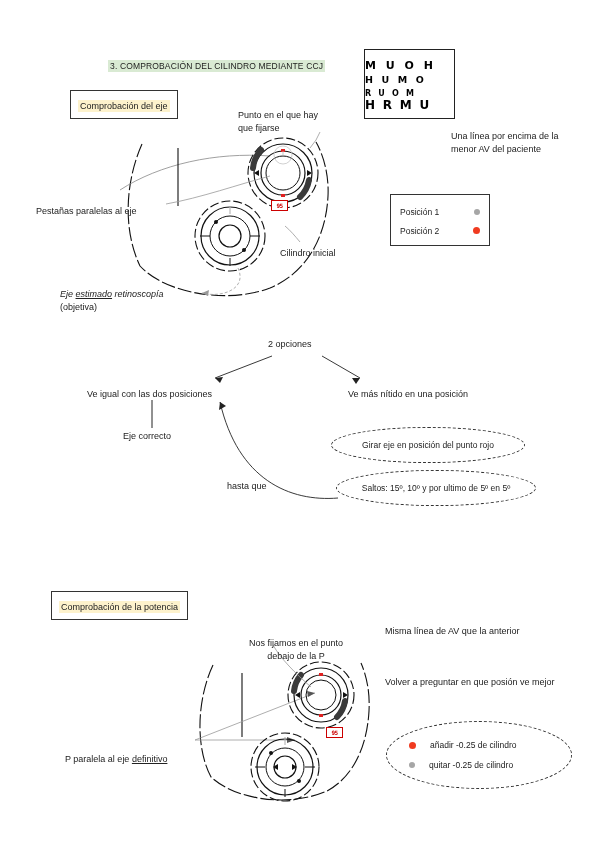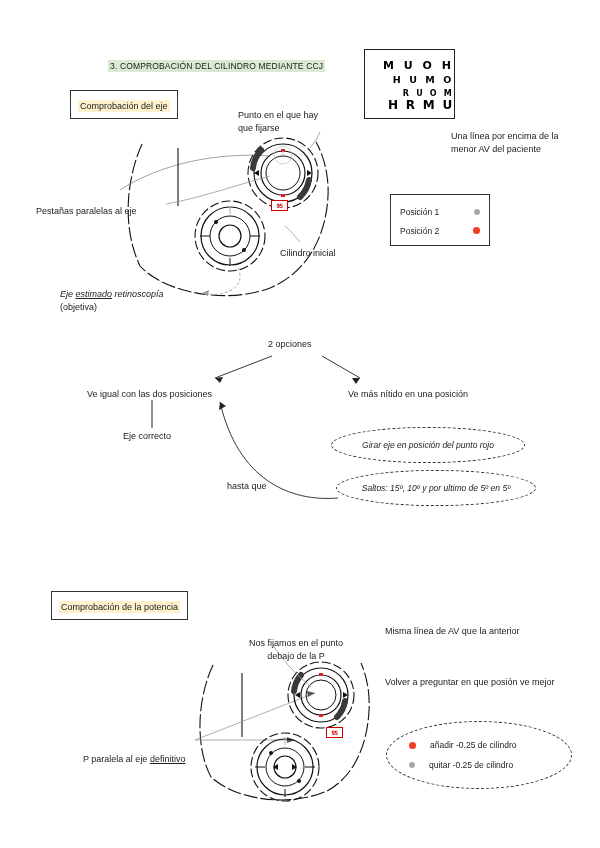--- a/index.html
+++ b/index.html
@@ -48,21 +48,21 @@
 
   
   .chart {
     border: 1px solid #222;
     background: #fff;
     width: 91px;
     height: 70px;
     box-sizing: border-box;
     display: flex;
     flex-direction: column;
-    align-items: flex-end;
+    align-items: flex-start;
     justify-content: center;
     padding: 3px 0;
   }
   .chart-row {
     font-family: "DejaVu Sans", sans-serif;
     font-weight: 700;
     color: #000;
     text-align: center;
     white-space: pre;
   }
@@ -97,21 +97,20 @@
     border: 1px dashed #333;
     border-radius: 50%;
     display: flex;
     align-items: center;
     justify-content: center;
     font-size: 8.5px;
     color: #222;
     background: transparent;
     box-sizing: border-box;
     text-align: center;
-    font-style: italic;
   }
   .ellipse-legend {
     border: 1px dashed #333;
     border-radius: 50%;
     box-sizing: border-box;
     display: flex;
     flex-direction: column;
     justify-content: center;
     padding-left: 22px;
   }
@@ -311,21 +310,21 @@
     </g>
 
     <path d="M 78 -10 C 86 4, 100 18, 116 32" fill="none" stroke="#999" stroke-width="0.8"></path>
   </svg>
 
   <div class="abs readout" style="left:326px; top:727px;">95</div>
 
   <div class="abs txt" style="left:221px; top:637px; width:150px; text-align:center;">Nos fijamos en el punto
 debajo de la P</div>
 
-  <div class="abs txt" style="left:83px; top:753px; width:190px;"><span>P paralela al eje </span><span class="u">definitivo</span></div>
+  <div class="abs txt" style="left:65px; top:753px; width:190px;"><span>P paralela al eje </span><span class="u">definitivo</span></div>
 
   <div class="abs txt" style="left:385px; top:625px; width:190px;">Misma línea de AV que la anterior</div>
 
   <div class="abs txt" style="left:385px; top:676px; width:200px;">Volver a preguntar en que posión ve mejor</div>
 
   <div class="abs ellipse-legend" style="left:386px; top:721px; width:186px; height:68px;">
     <div class="el-row">
       <span class="dot dot-red"></span>
       <span>añadir -0.25 de cilindro</span>
     </div>

